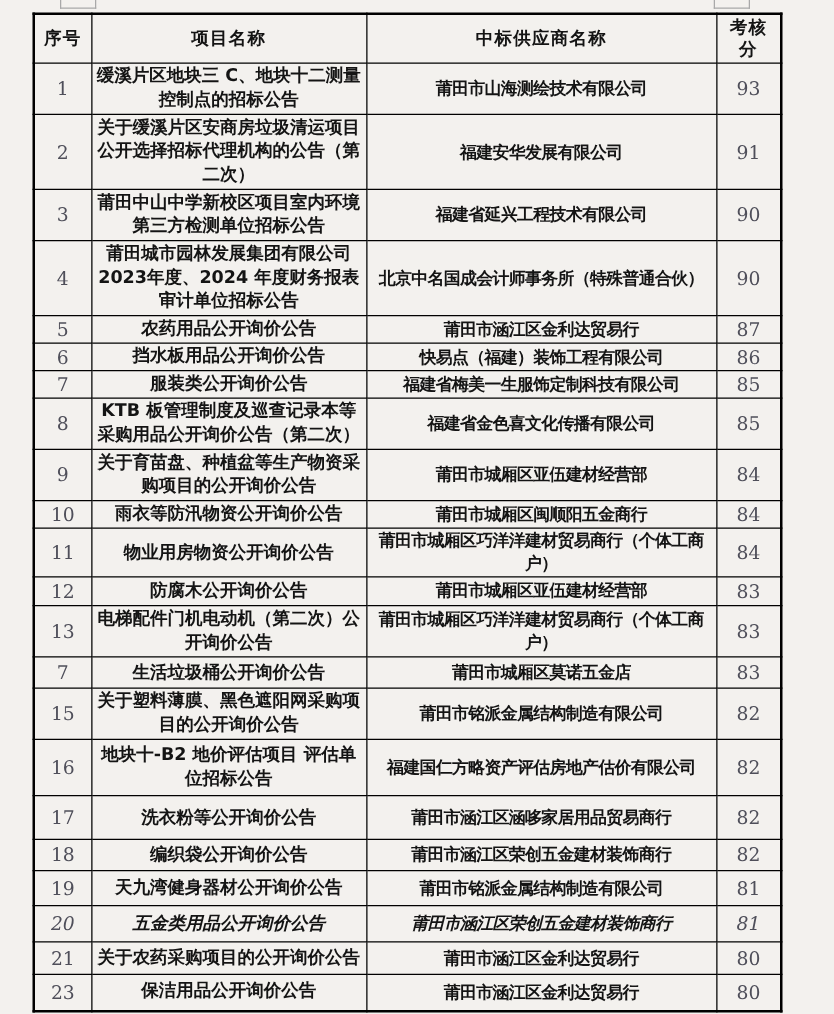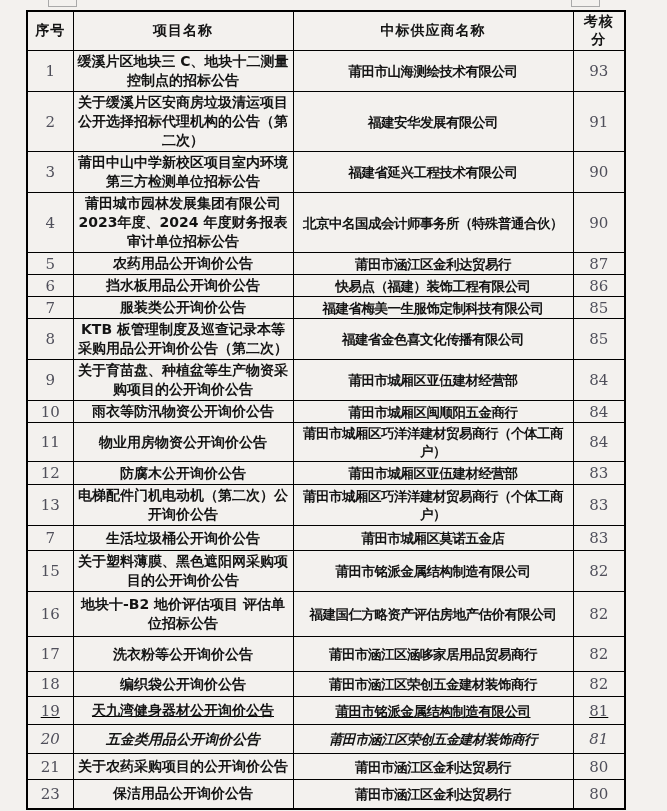--- a/index.html
+++ b/index.html
@@ -160,21 +160,21 @@
     <td class="proj">洗衣粉等公开询价公告</td>
     <td class="supp">莆田市涵江区涵哆家居用品贸易商行</td>
     <td class="num">82</td>
   </tr>
       <tr style="height: 25px;">
     <td class="num">18</td>
     <td class="proj">编织袋公开询价公告</td>
     <td class="supp">莆田市涵江区荣创五金建材装饰商行</td>
     <td class="num">82</td>
   </tr>
-      <tr style="height: 28px; text-decoration: underline;">
+      <tr style="height: 28px;">
     <td class="num">19</td>
     <td class="proj">天九湾健身器材公开询价公告</td>
     <td class="supp">莆田市铭派金属结构制造有限公司</td>
     <td class="num">81</td>
   </tr>
       <tr style="height: 29px; font-style: italic;">
     <td class="num">20</td>
     <td class="proj">五金类用品公开询价公告</td>
     <td class="supp">莆田市涵江区荣创五金建材装饰商行</td>
     <td class="num">81</td>

